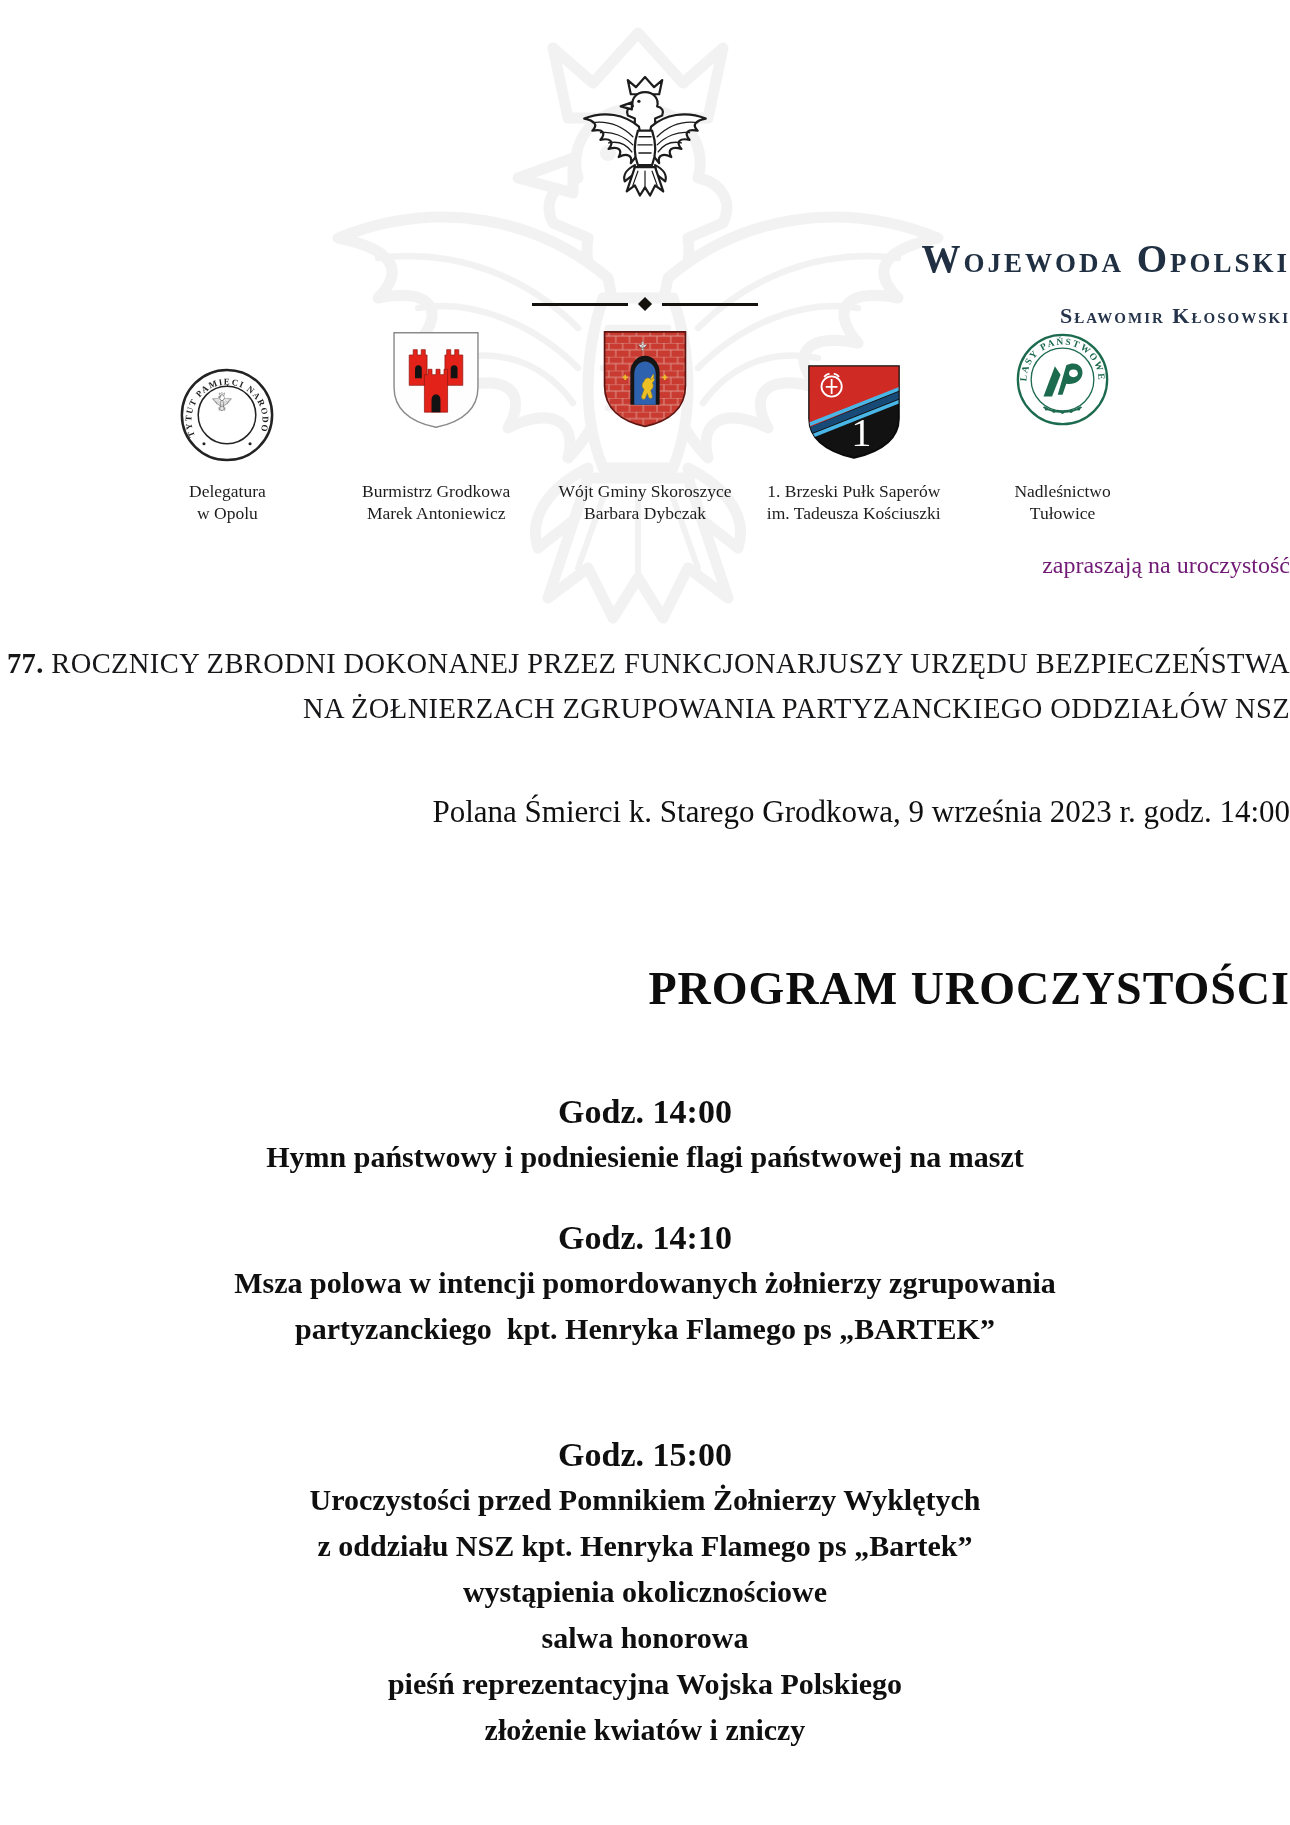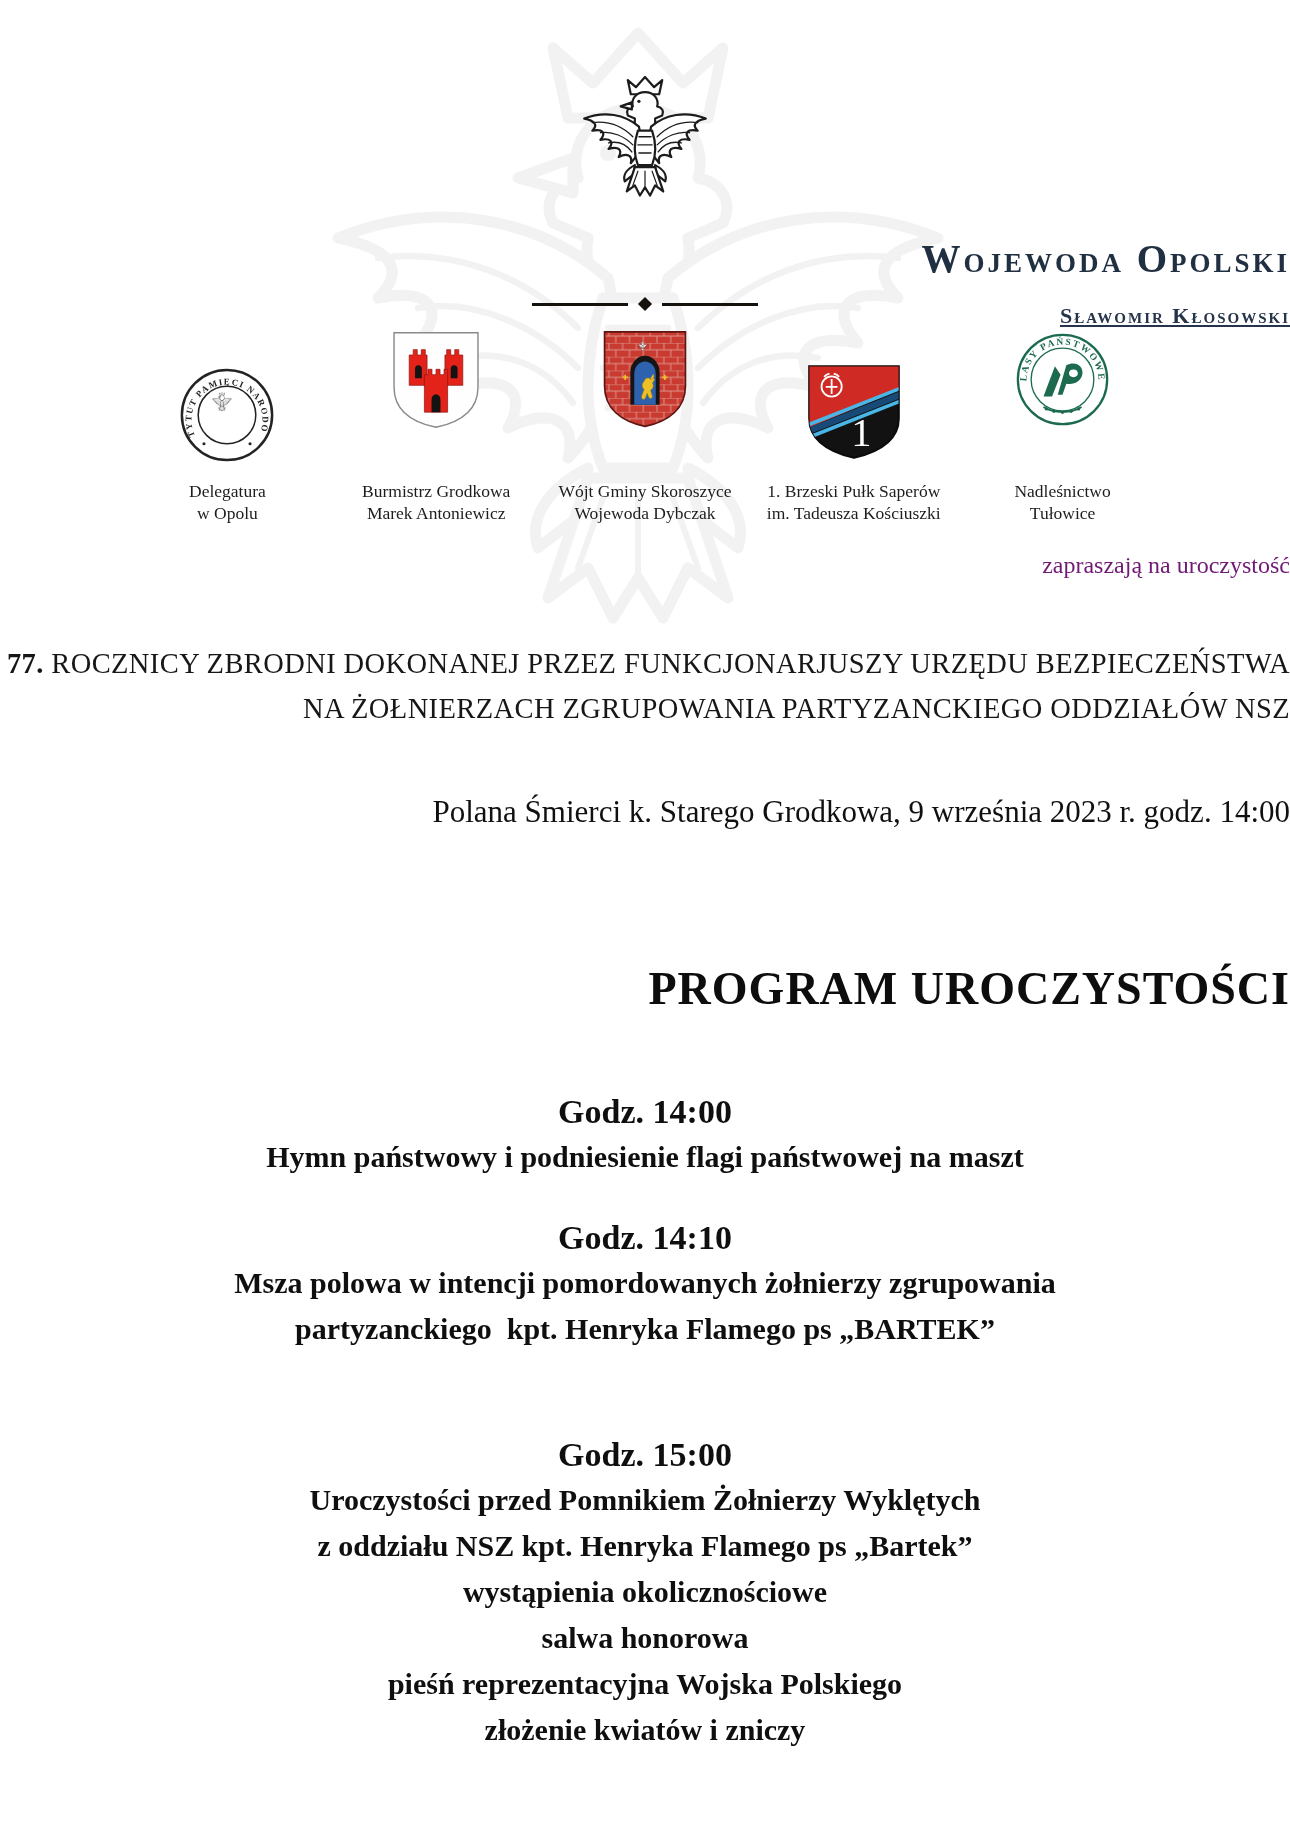--- a/index.html
+++ b/index.html
@@ -12,21 +12,21 @@
 
   
   .watermark{position:absolute;top:18px;left:288px;width:700px;height:800px;opacity:0.05;}
 
   
   .emblem{position:absolute;top:74px;left:50%;transform:translateX(-50%);width:142px;height:162px;}
   .voivode-title{top:236px;font-size:39px;font-variant:small-caps;letter-spacing:3px;color:#203042;font-weight:600;}
   .divider{top:299px;display:flex;align-items:center;justify-content:center;gap:12px;}
   .divider .bar{display:inline-block;width:96px;height:3px;background:#15120e;}
   .divider .diamond{display:inline-block;width:10px;height:10px;background:#15120e;transform:rotate(45deg);}
-  .voivode-name{top:303px;font-size:22px;font-variant:small-caps;letter-spacing:2px;color:#25344a;font-weight:600;text-decoration:underline;}
+  .voivode-name{top:303px;font-size:22px;font-variant:small-caps;letter-spacing:2px;color:#25344a;font-weight:600;}
 
   
   .orgrow{position:absolute;top:330px;left:123px;width:1044px;display:grid;grid-template-columns:repeat(5,1fr);}
   .org{display:flex;flex-direction:column;align-items:center;}
   .org-logo{height:136px;display:flex;align-items:flex-end;justify-content:center;}
   .org-label{margin-top:14px;font-size:17.5px;line-height:22px;text-align:center;color:#1d1d1d;}
   .mb36{margin-bottom:36px;} .mb3{margin-bottom:3px;} .mb5{margin-bottom:5px;} .mb39{margin-bottom:39px;}
 
   .lead{top:552px;font-size:24px;color:#701a75;}
 
@@ -156,21 +156,21 @@
             <g fill="#edc126" stroke="#9a7a10" stroke-width="0.6">
               <path d="M46 78 l3 -8 c-3 -2.5 -3 -6.5 0 -9.5 c1 -4 5.5 -5 7.5 -2 l3 -2 c2 1 1.5 3 0.5 4 l-1.5 2 c2 3 1 6.5 -2 8.5 l2 7 c0.5 2.5 -3 3.5 -4 1.5 l-2 -5 l-2 5.5 c-1 2.5 -4.5 1.5 -4.5 -1 z"></path>
               <path d="M56 58 c4 0.5 5.5 -3.5 3.5 -6"></path>
             </g>
             <path d="M24 56 h6 M27 53 v6 M70 56 h6 M73 53 v6" stroke="#edc126" stroke-width="2" fill="none"></path>
           </g>
         </svg>
       </div>
       <div class="org-label">
         <div>Wójt Gminy Skoroszyce</div>
-        <div>Wojewoda Dybczak</div>
+        <div>Barbara Dybczak</div>
       </div>
     </div>
 
     <div class="org">
       <div class="org-logo">
         <svg class="mb5" width="96" height="98" viewBox="0 0 90 92">
           <defs>
               <clipPath id="bdgClip">
                 <path d="M3 3 H87 V52 C87 72 70 83 45 89 C20 83 3 72 3 52 Z"></path>
               </clipPath>

